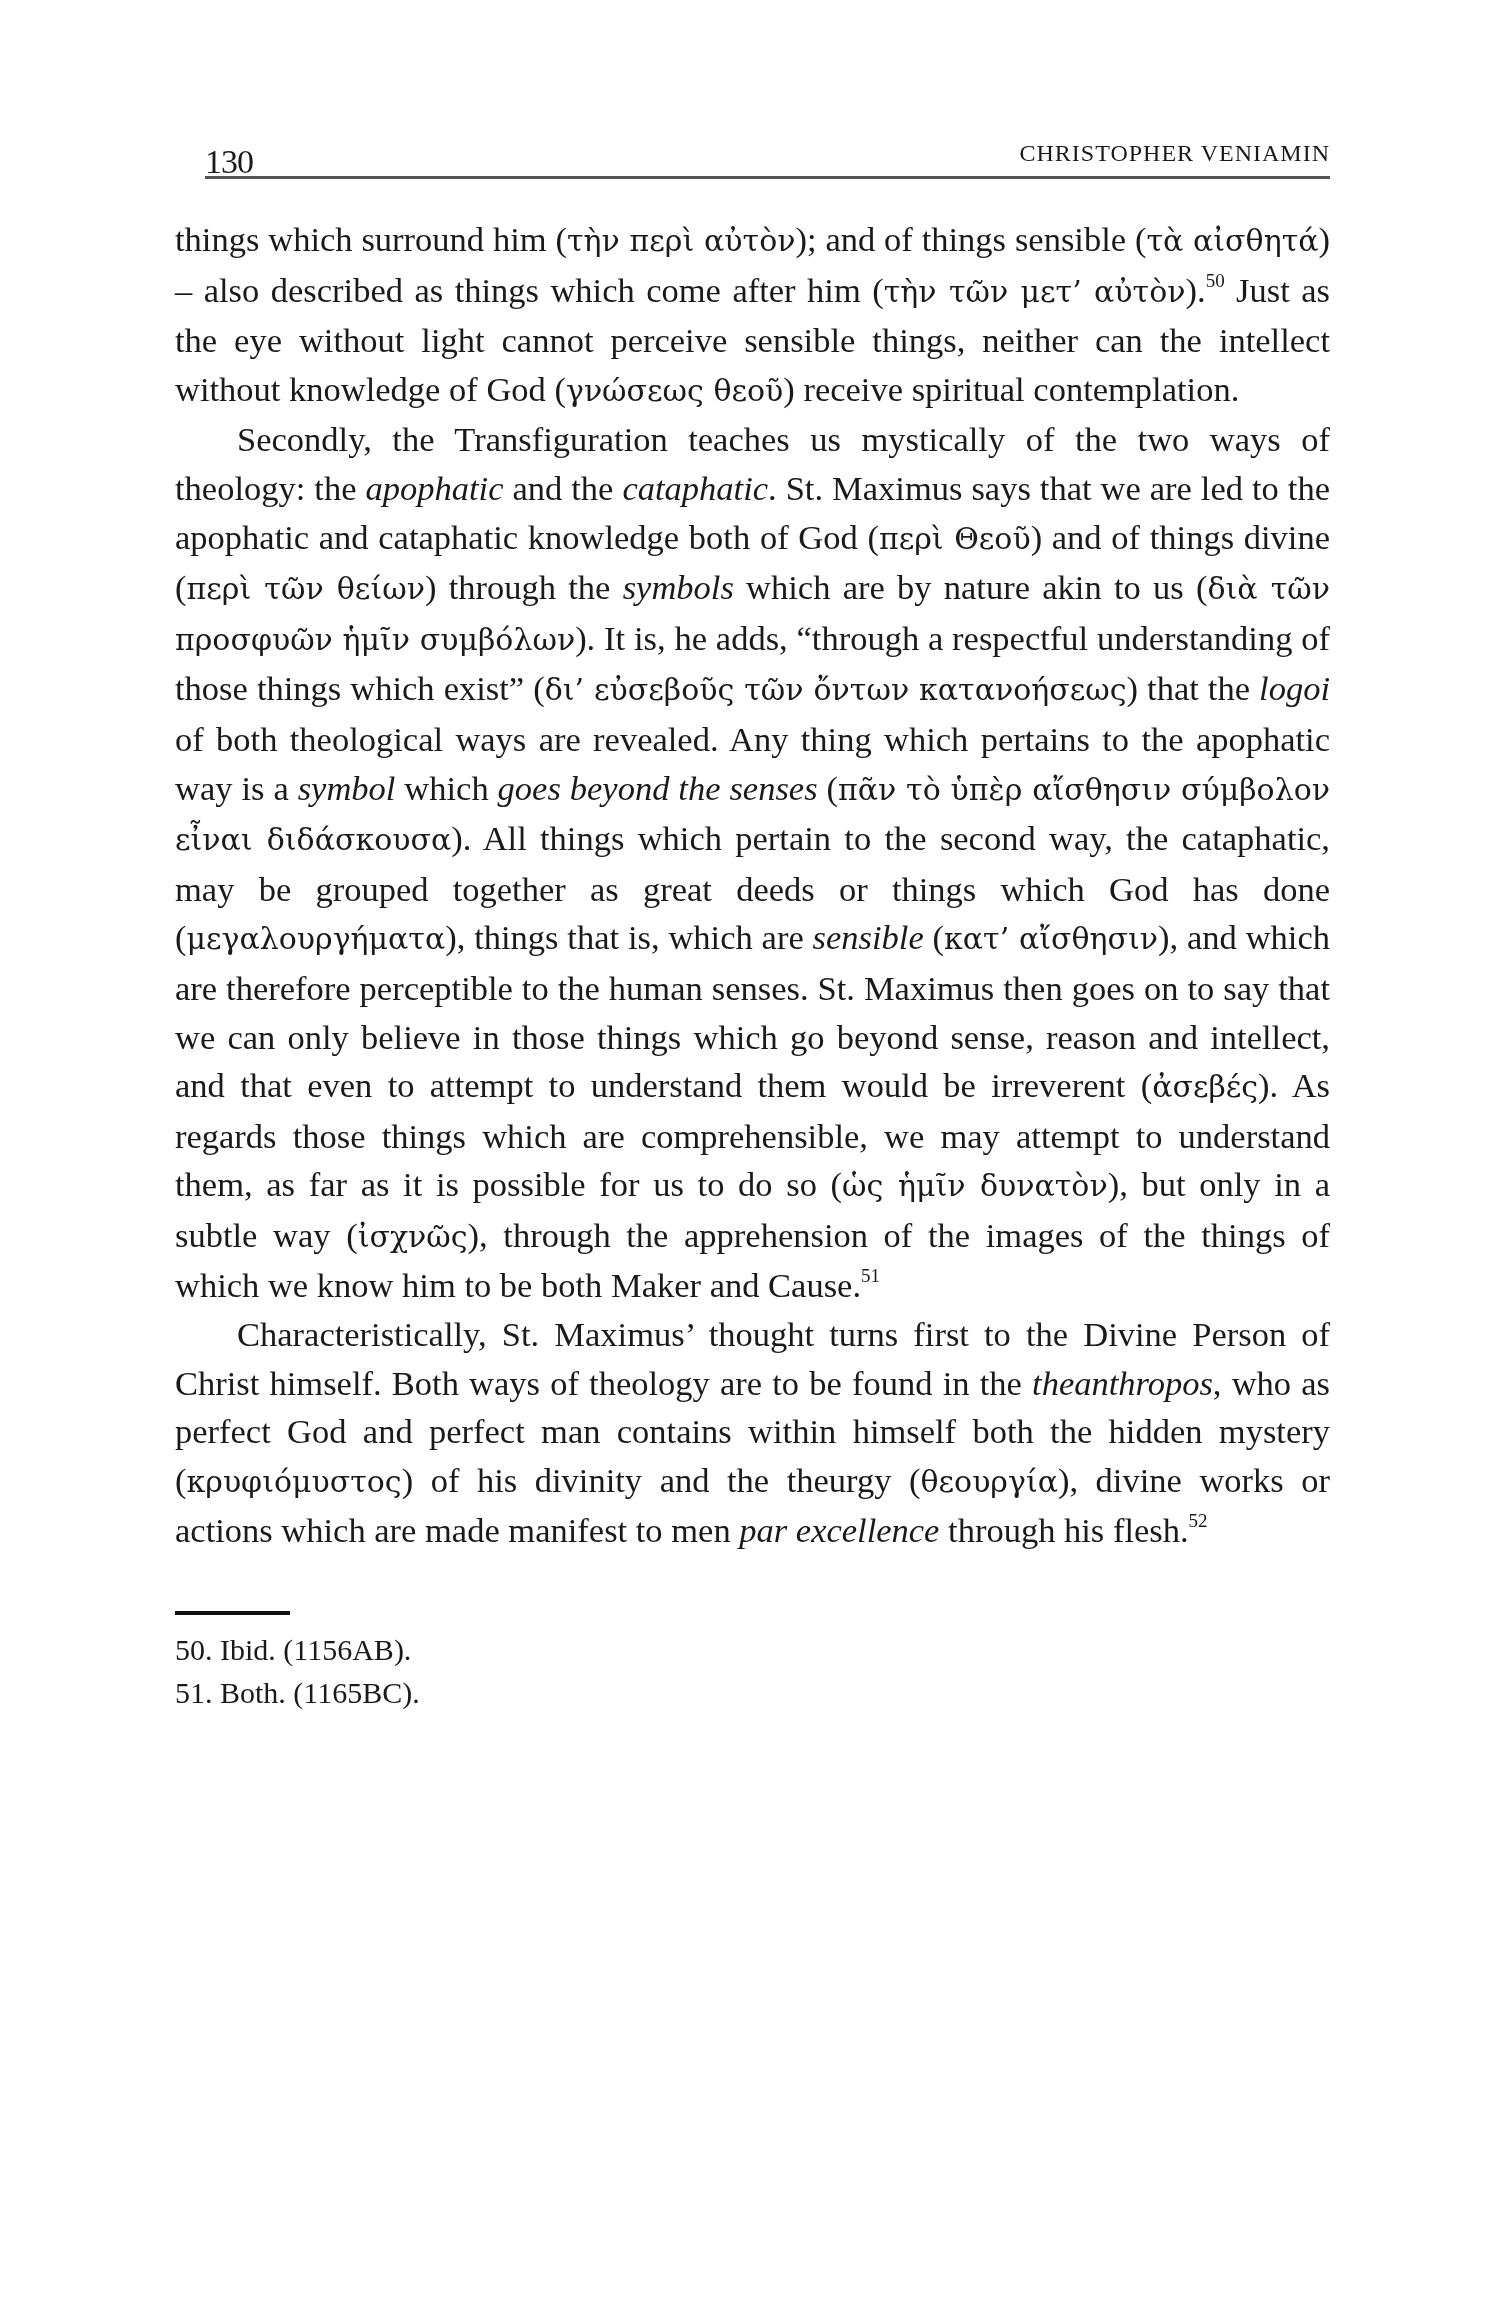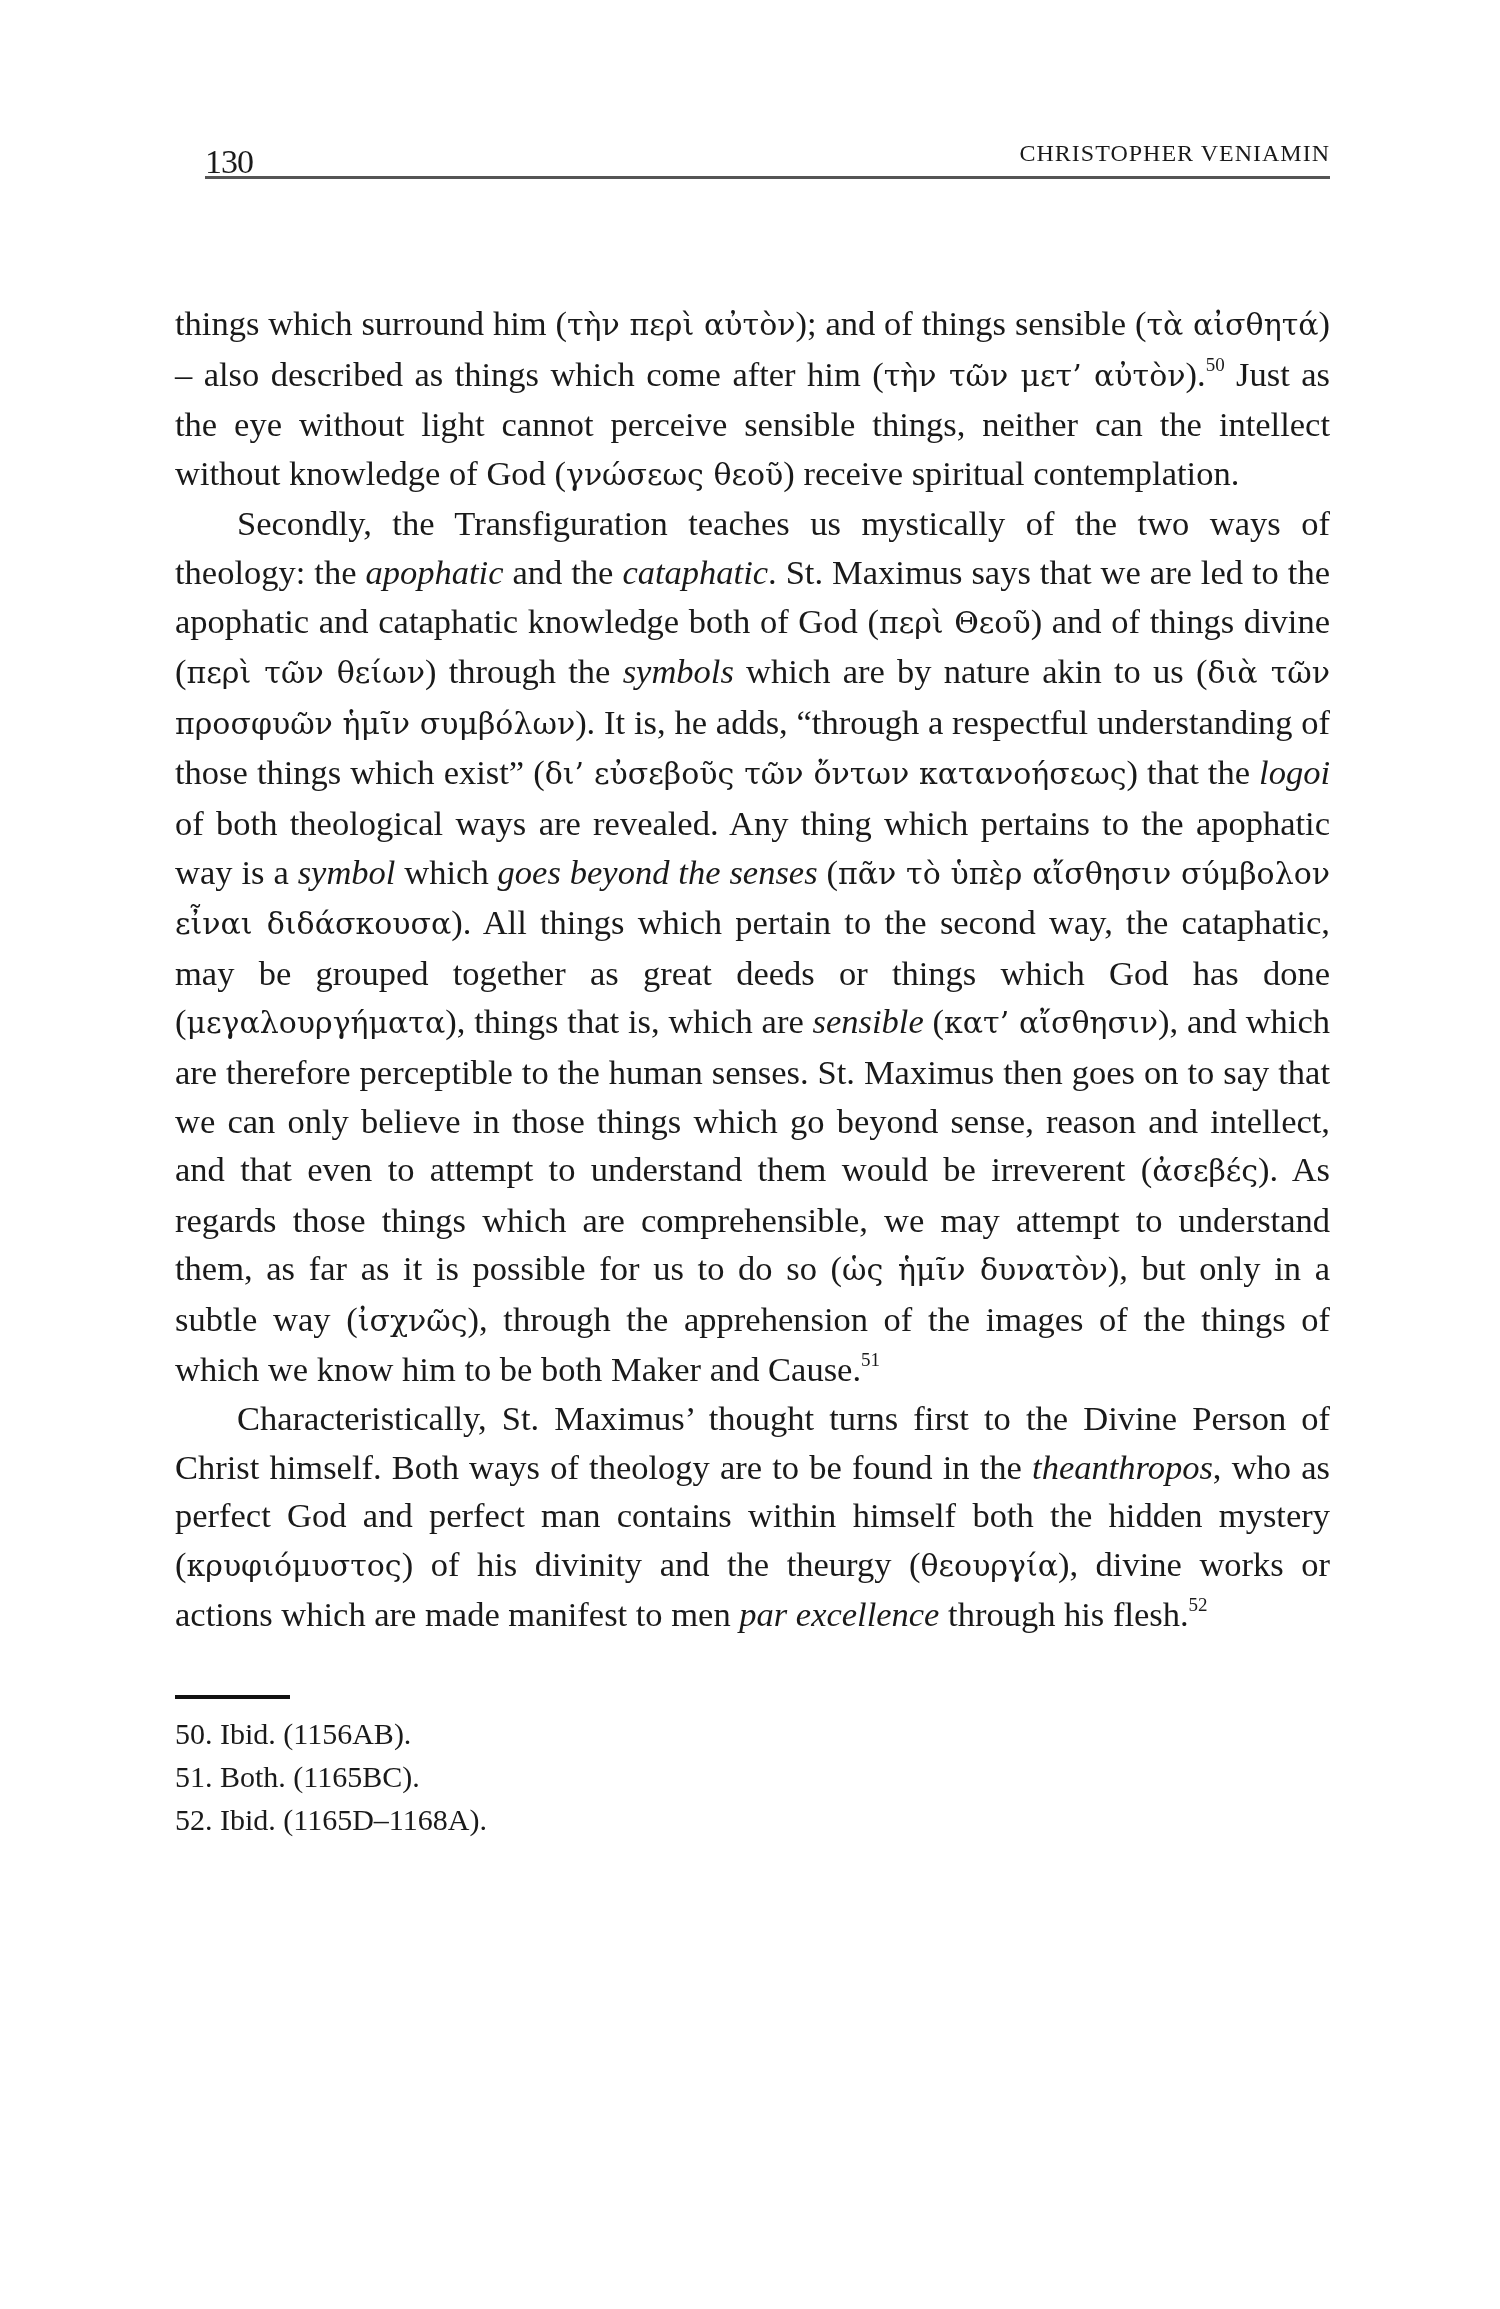--- a/index.html
+++ b/index.html
@@ -38,21 +38,21 @@
     .running-title {
       position: absolute;
       right: 0;
       top: 8px;
       font-size: 24px;
       letter-spacing: 1px;
       text-transform: uppercase;
       line-height: 30px;
     }
     .body-text {
-      margin-top: 120px;
+      margin-top: 36px;
       font-size: 34.5px;
       line-height: 48.6px;
       text-align: justify;
       hyphens: none;
     }
     .body-text p {
       margin: 0;
       text-indent: 0;
     }
     .body-text p.indent {
@@ -103,18 +103,14 @@
 
   <div class="footnotes">
     <div class="footnote">
       <span>50.</span>
       <span>Ibid. (1156AB).</span>
     </div>
     <div class="footnote">
       <span>51.</span>
       <span>Both. (1165BC).</span>
     </div>
-    <div class="footnote">
-      <span>52.</span>
-      <span>Ibid. (1165D–1168A).</span>
-    </div>
   </div>
 </div>
 
 </body></html>

